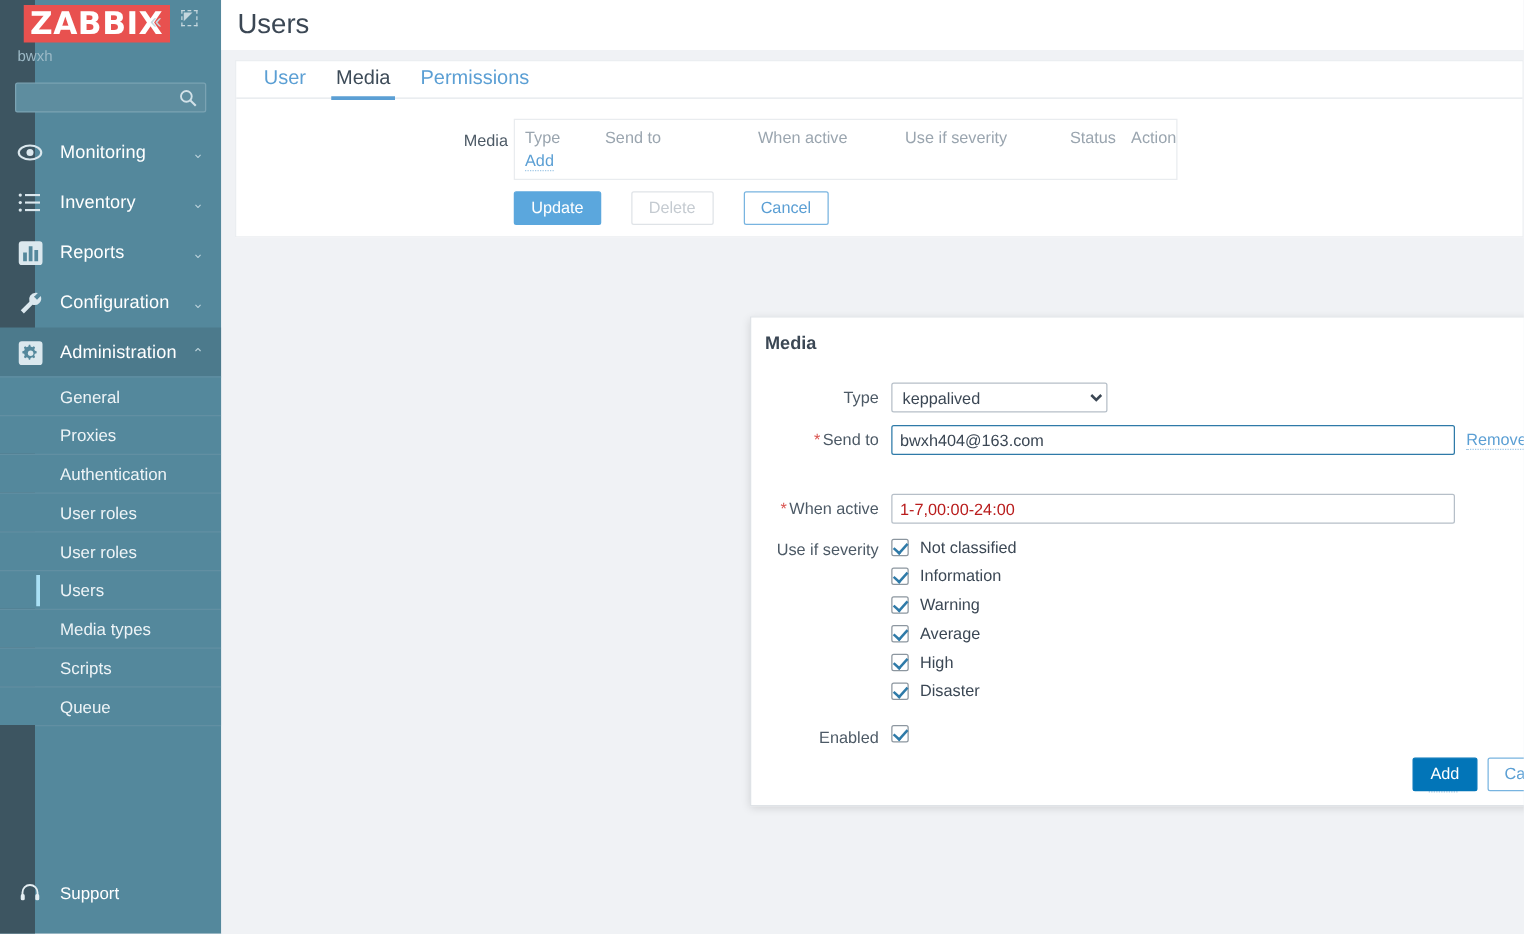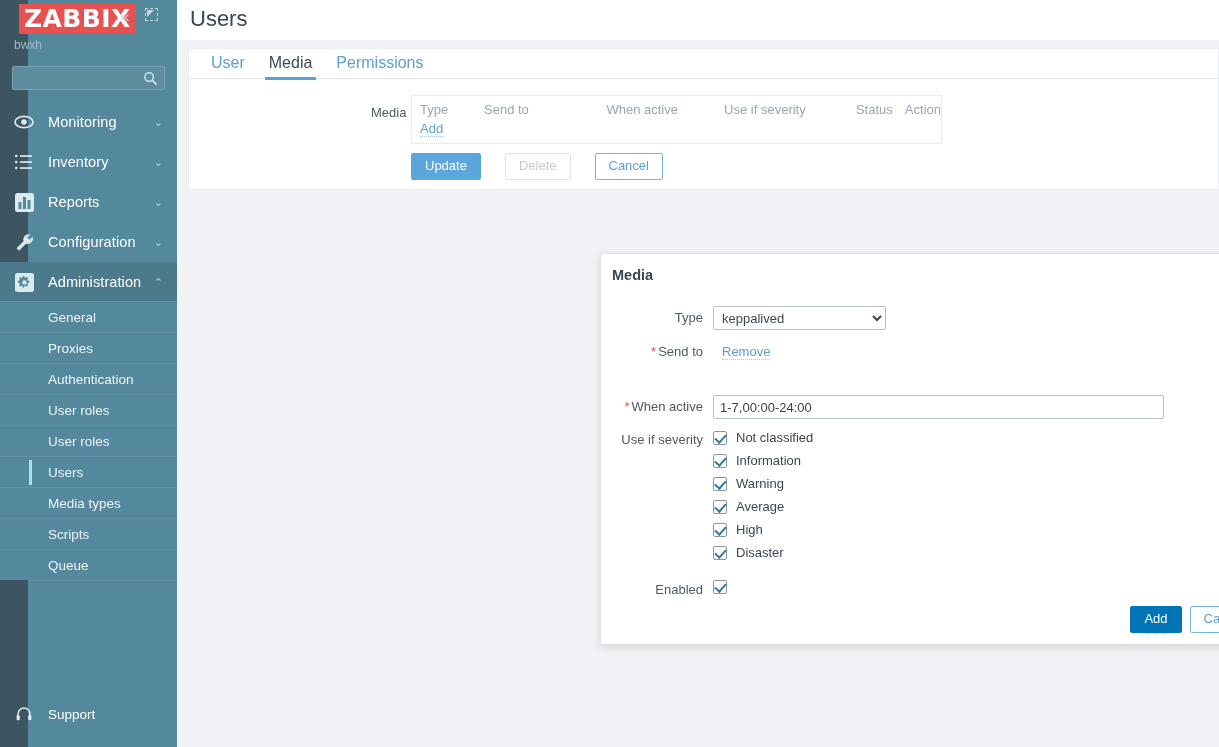--- a/index.html
+++ b/index.html
@@ -280,21 +280,21 @@
     font-size: 13px; color: #5b9fd4;
     border-bottom: 1px dotted #a3c9e6;
     cursor: pointer;
   }
 
   #row-whenactive { left: 0px; top: 141px; }
   #whenactive-input {
     width: 451px; height: 24px;
     border: 1px solid #b6bfc8;
     border-radius: 2px;
-    font-size: 13px; color: #404040;
+    font-size: 13px; color: #b91c1c;
     padding: 2px 6px;
     outline: none;
     font-family: "Liberation Sans", sans-serif;
   }
 
   #row-severity { left: 0px; top: 174px; }
   .sev-list { display: flex; flex-direction: column; gap: 8px; padding-top: 2px; text-align: right; }
   .cbrow { display: flex; align-items: center; height: 15px; }
   .cb {
     width: 14px; height: 14px;
@@ -501,20 +501,21 @@
         <div class="flabel">Type</div>
         <select id="type-select">
           <option>keppalived</option>
         </select>
       </div>
 
       <div class="frow" id="row-sendto">
         <div class="flabel">
           <span class="req">*</span><span>Send to</span>
         </div>
+        <input id="sendto-input" type="text" value="bwxh404@163.com" style="">
         <div id="remove-link">Remove</div>
       </div>
 
       <div id="add-sendto-link">Add</div>
 
       <div class="frow" id="row-whenactive">
         <div class="flabel">
           <span class="req">*</span><span>When active</span>
         </div>
         <input id="whenactive-input" type="text" value="1-7,00:00-24:00" style="">

